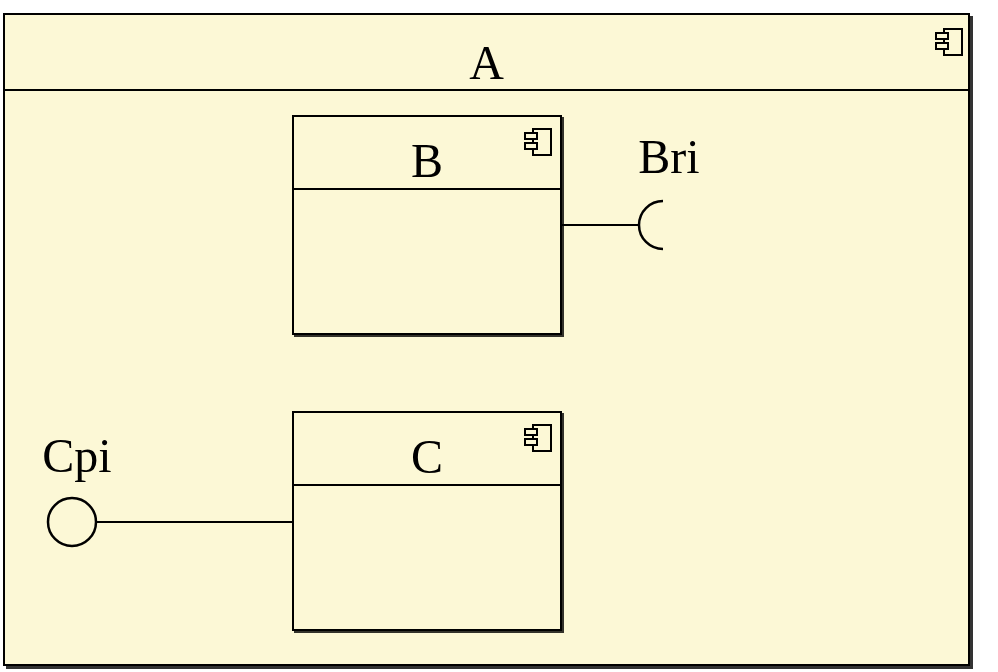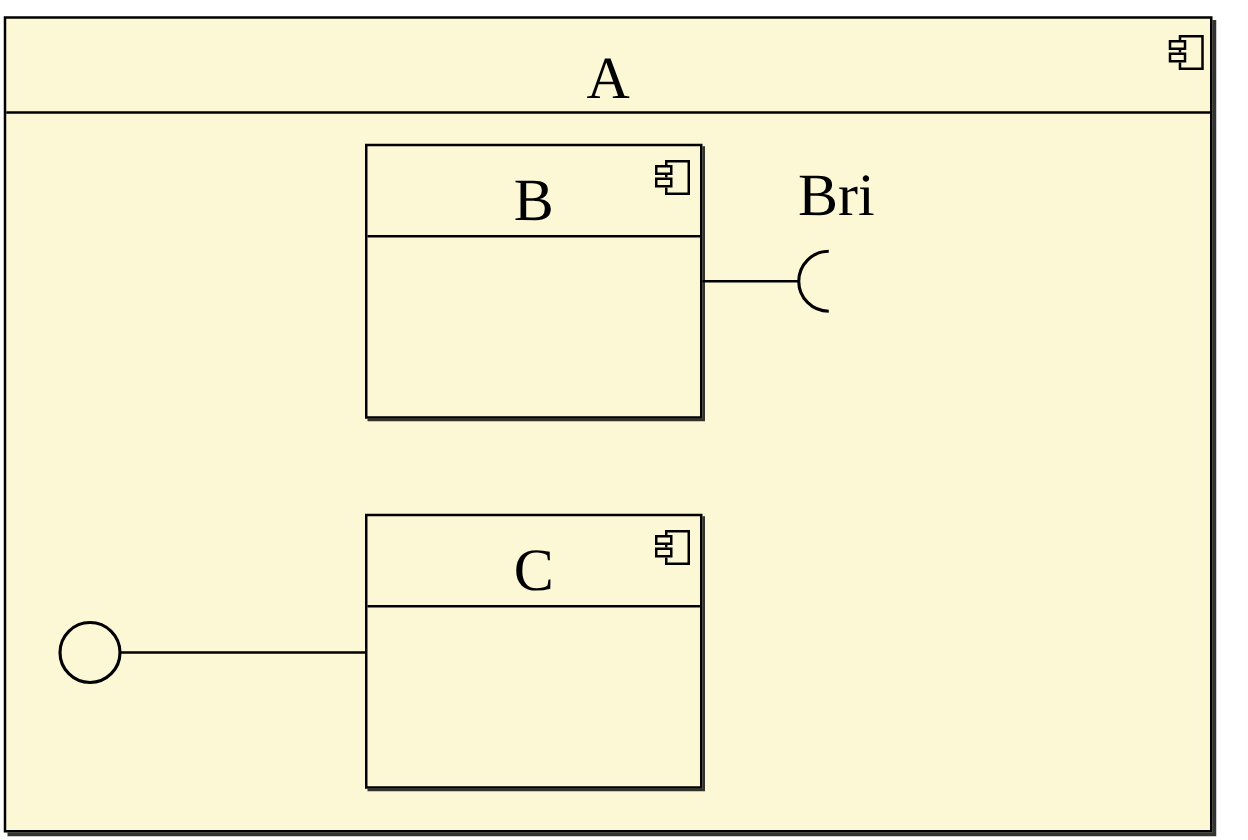--- a/index.html
+++ b/index.html
@@ -130,15 +130,16 @@
     <div class="connector-line bri-line"></div>
     <svg class="iface-svg bri-svg" width="58" height="58" viewBox="0 0 58 58">
       <path d="M 28 4 A 24 24 0 0 0 28 52" fill="none" stroke="#000" stroke-width="2.5"></path>
     </svg>
     <div class="iface-label bri-label">Bri</div>
 
     <div class="connector-line cpi-line"></div>
     <svg class="iface-svg cpi-svg" width="56" height="56" viewBox="0 0 56 56">
       <circle cx="28" cy="28" r="24" fill="#FCF8D6" stroke="#000" stroke-width="2.5"></circle>
     </svg>
+    <div class="iface-label cpi-label">Cpi</div>
 
   </div>
 </div>
 
 </body></html>

